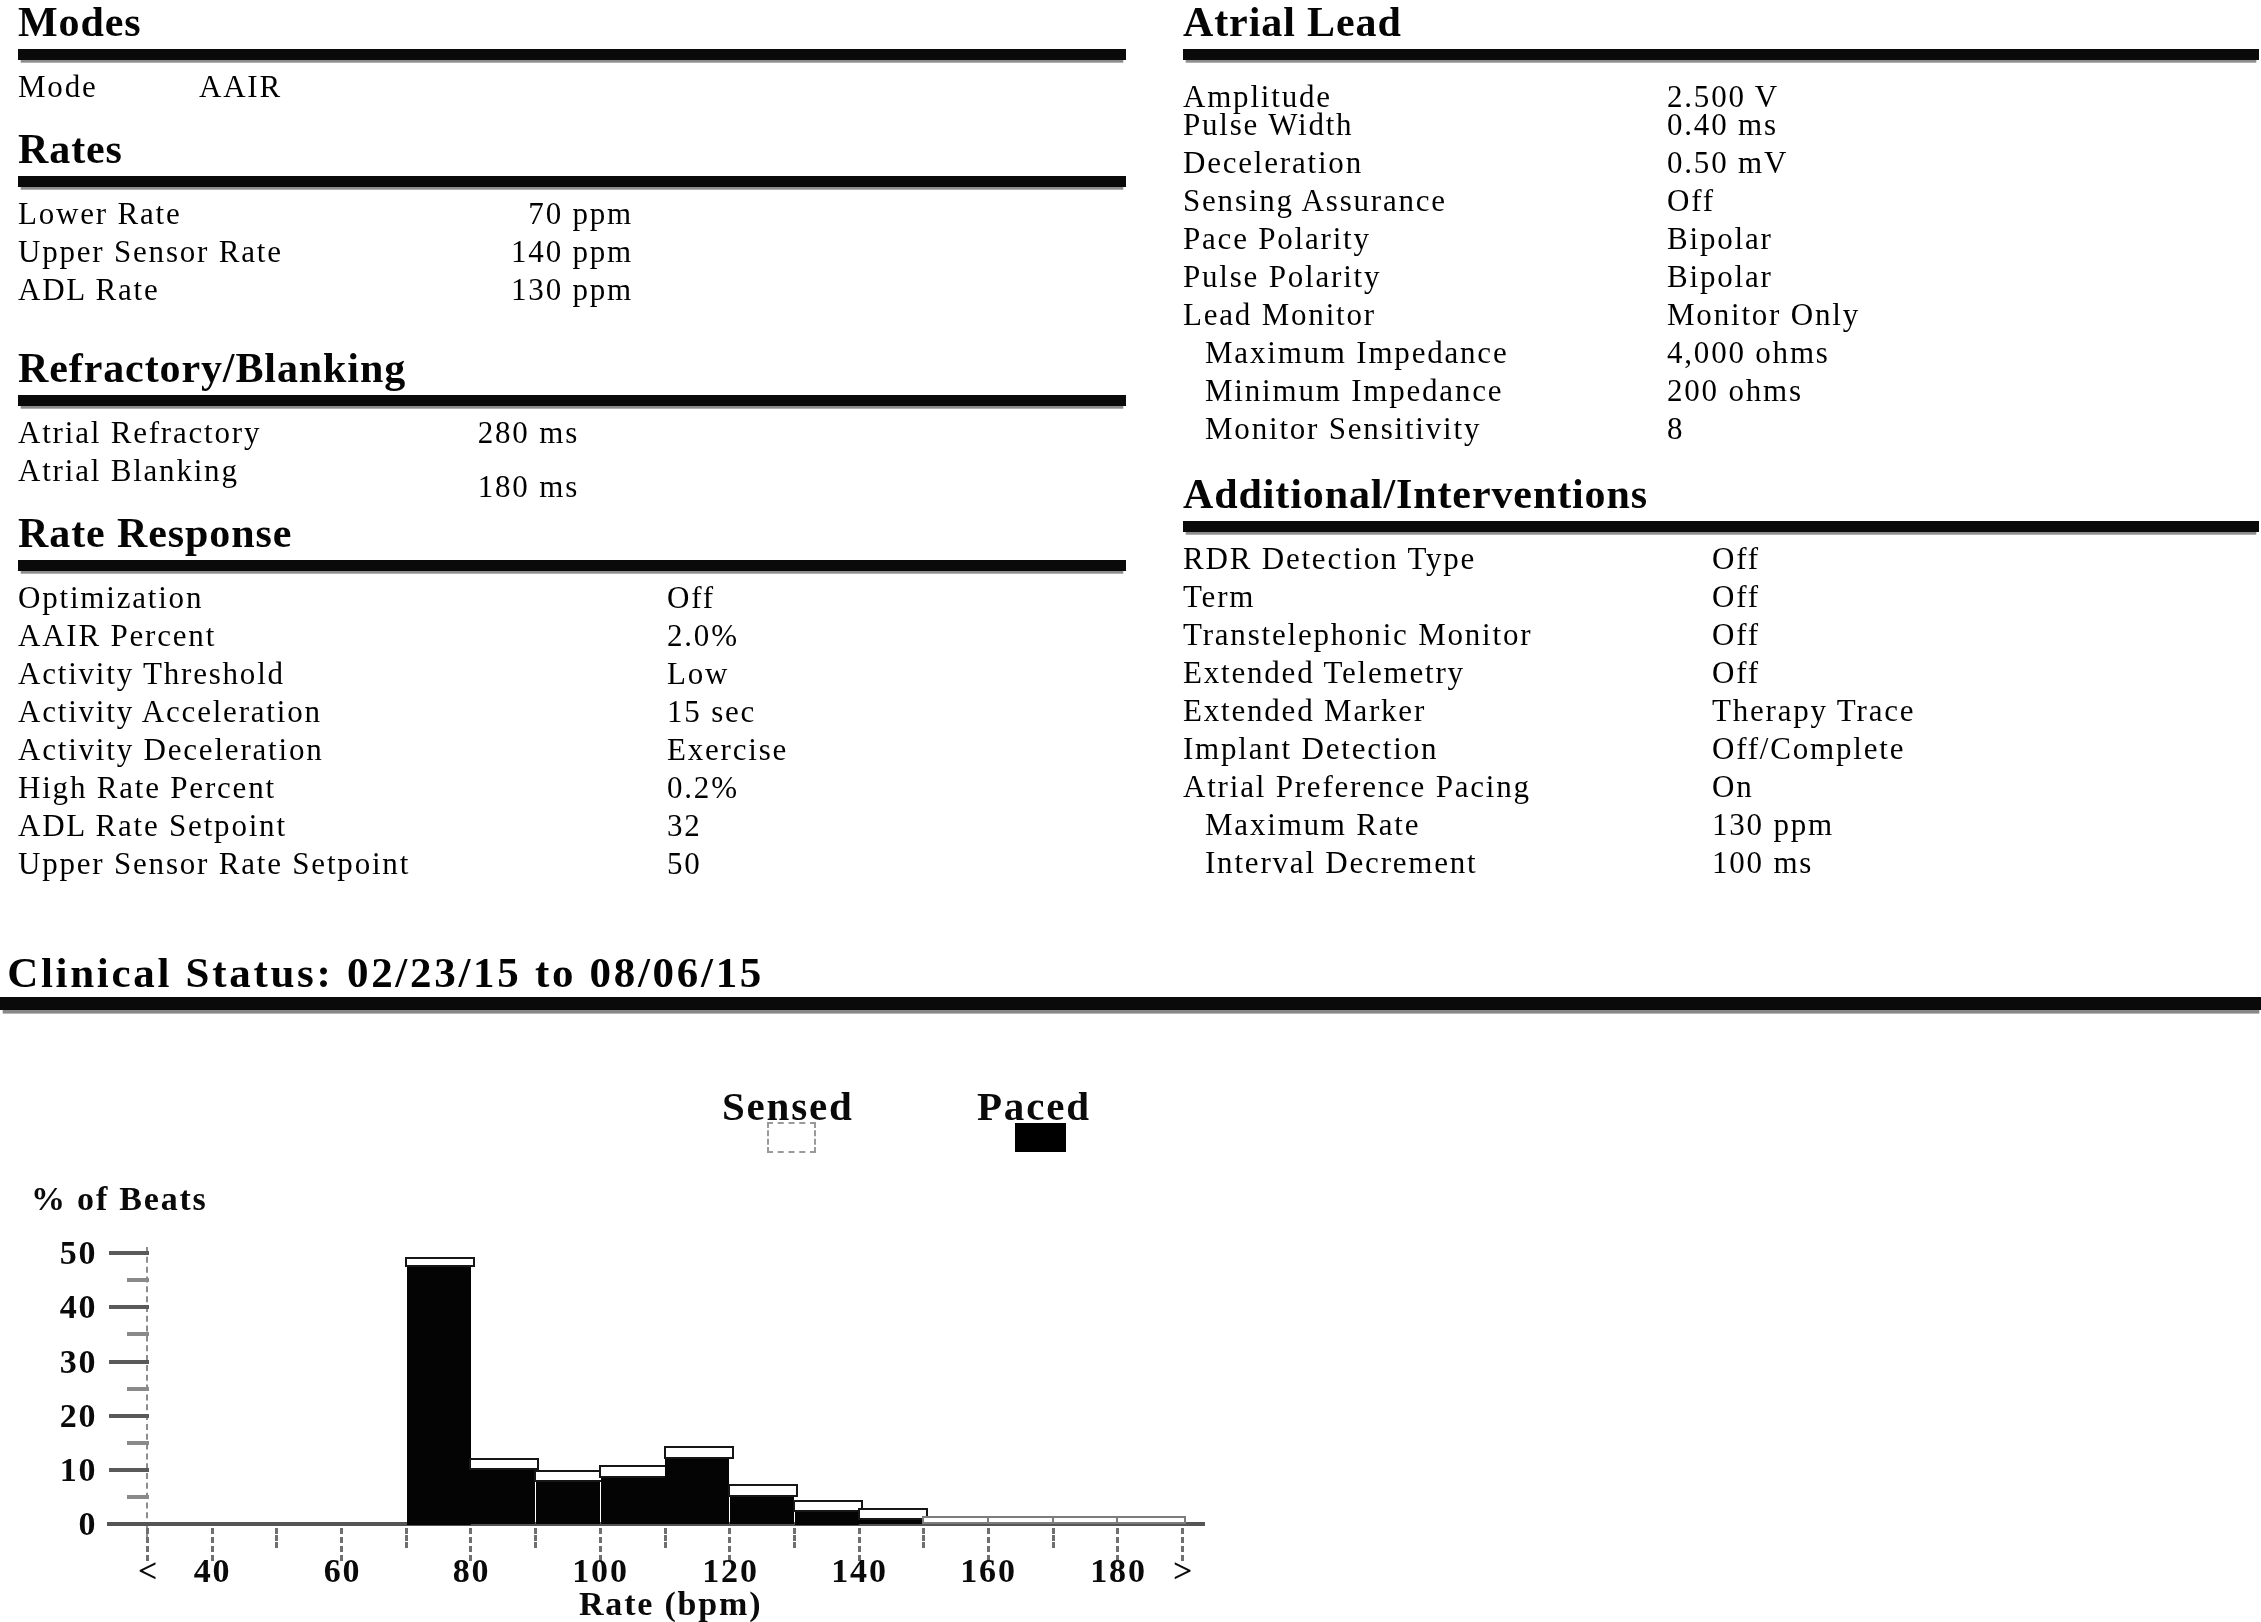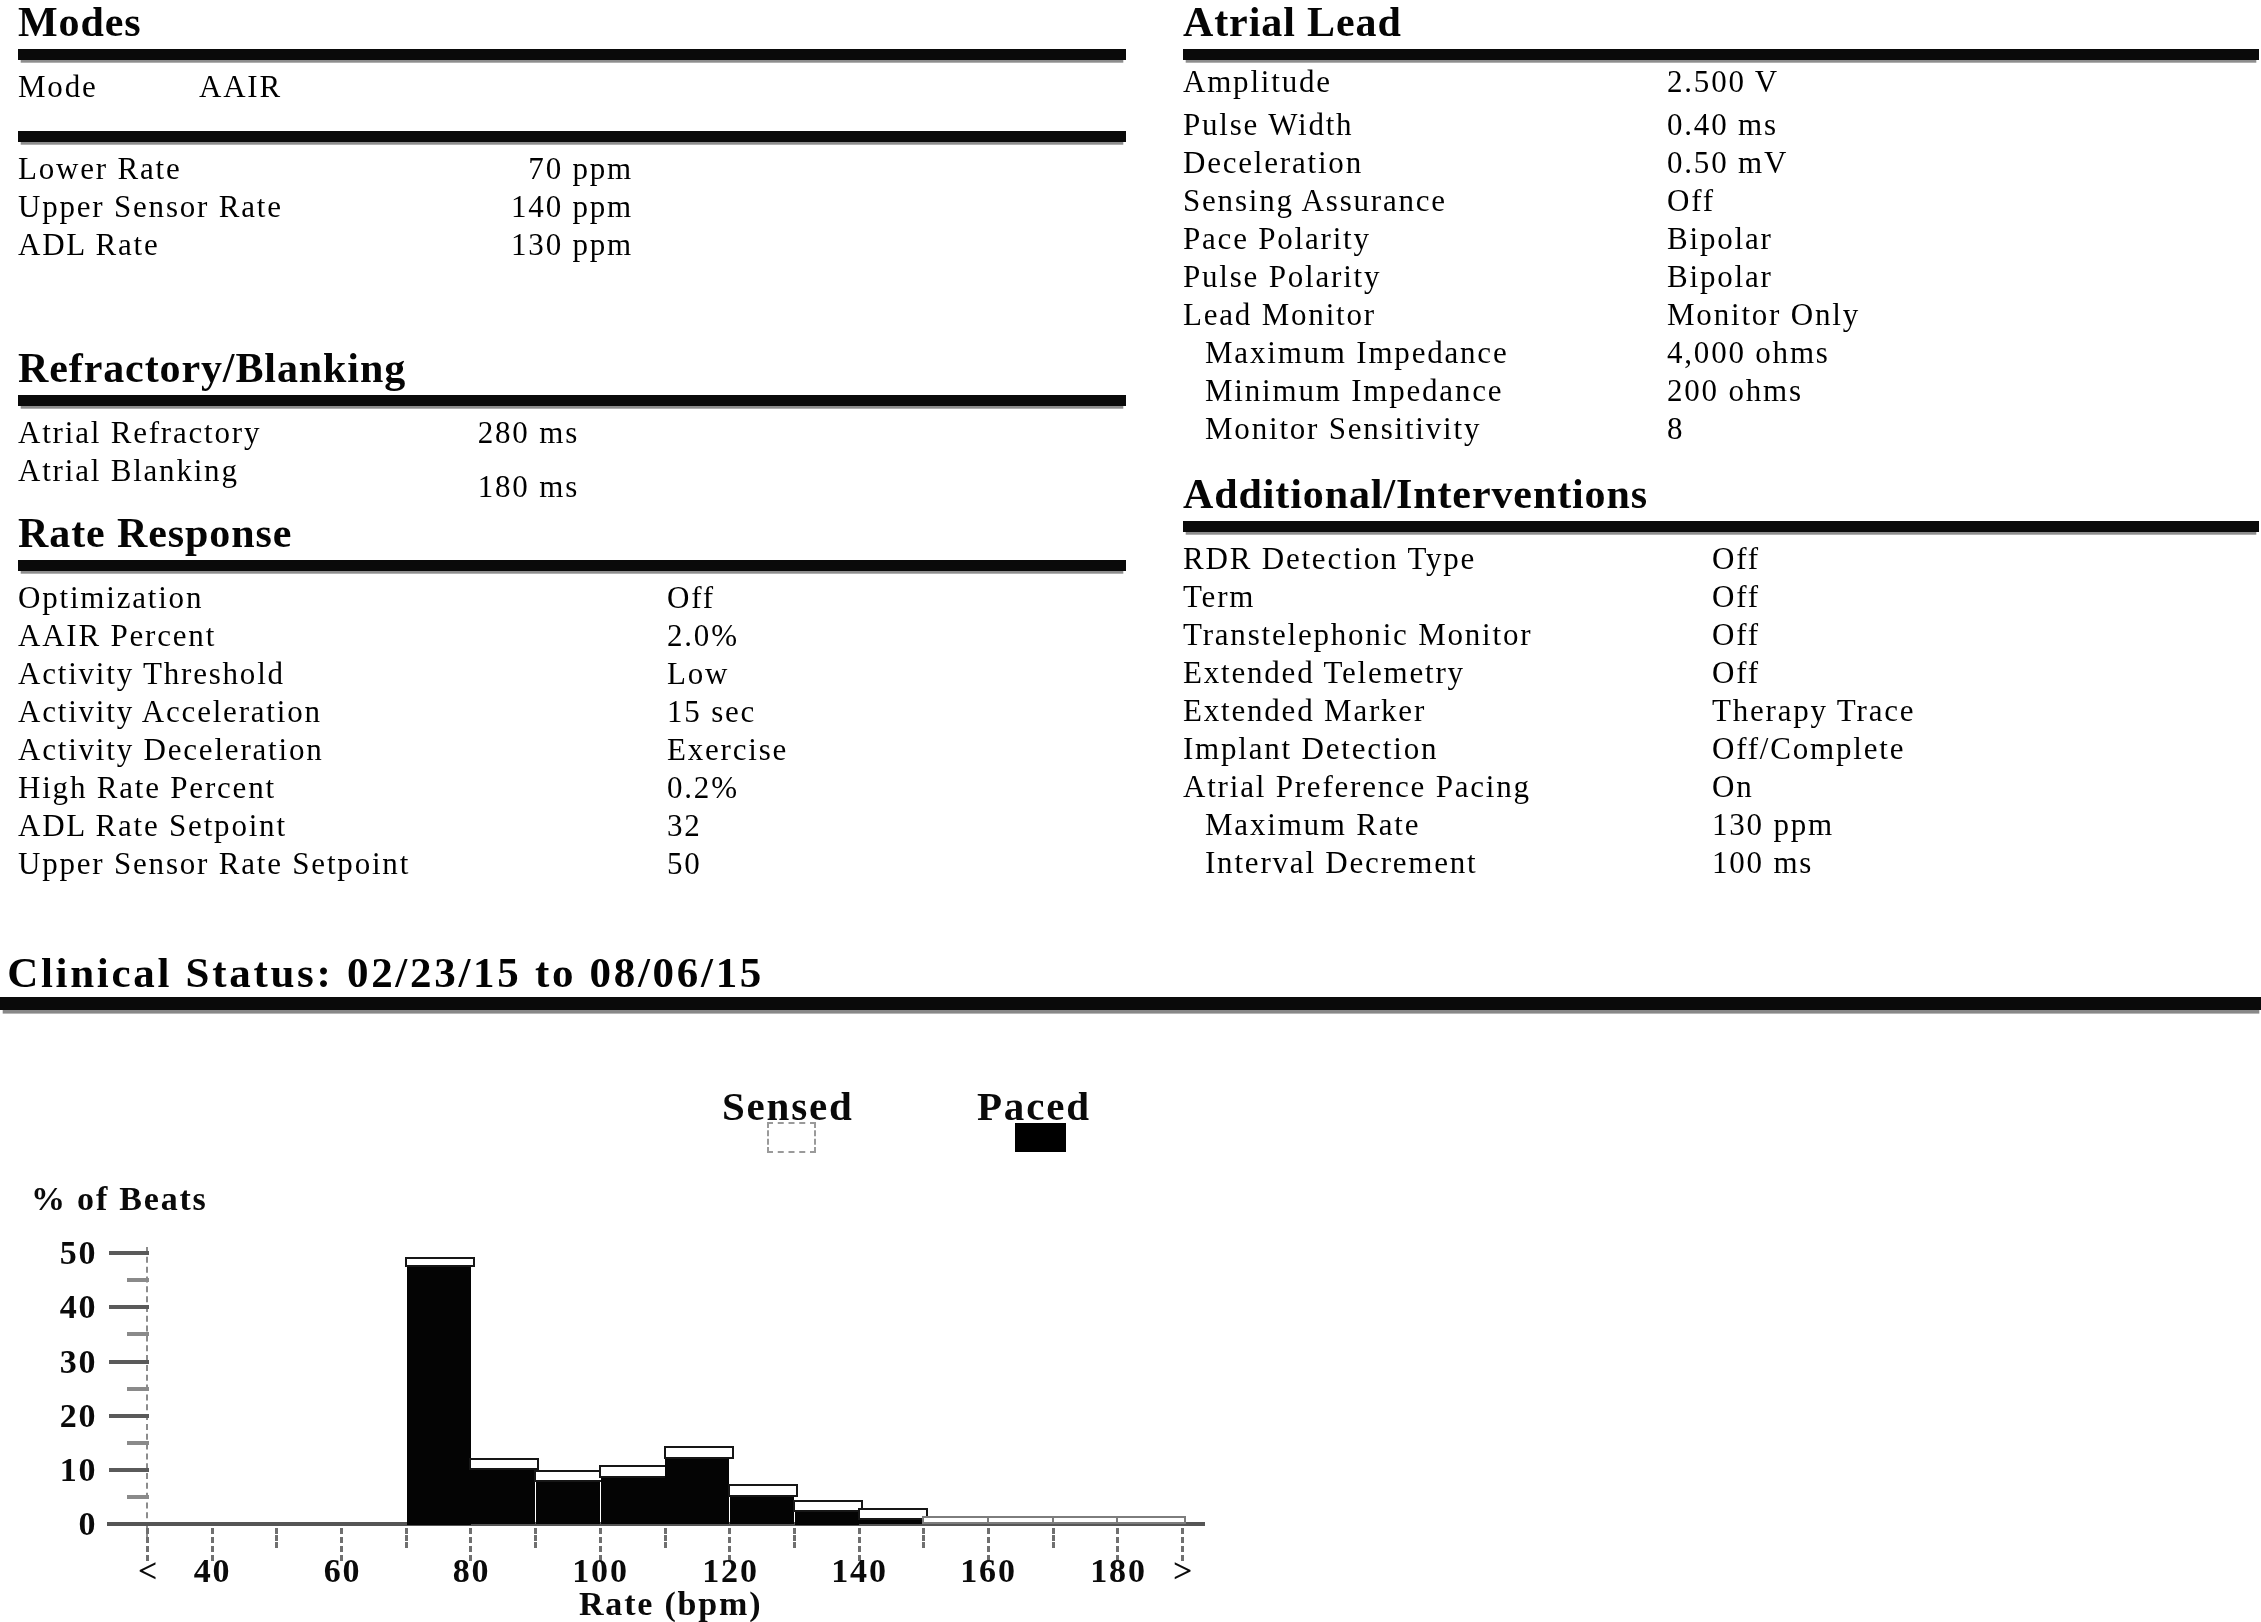--- a/index.html
+++ b/index.html
@@ -47,20 +47,21 @@
         <div class="sec-title">Modes</div>
         <div class="sec-rule"></div>
         <div class="rows">
           <div class="prow" style="top: 8.1px; width: 100%;">
             <span class="lbl">Mode</span>
             <span class="val" style="left: 181px;">AAIR</span>
           </div>
         </div>
       </div>
       <div class="section" style="top: 127px;">
+        <div class="sec-title">Rates</div>
         <div class="sec-rule"></div>
         <div class="rows">
           <div class="prow" style="top: 8.1px; width: 100%;">
             <span class="lbl">Lower Rate</span>
             <span class="val" style="width: 615px; left: 0px; text-align: right;">70 ppm</span>
           </div>
           <div class="prow" style="top: 46px; width: 100%;">
             <span class="lbl">Upper Sensor Rate</span>
             <span class="val" style="width: 615px; left: 0px; text-align: right;">140 ppm</span>
           </div>
@@ -121,21 +122,21 @@
             <span class="val" style="left: 649px;">50</span>
           </div>
         </div>
       </div>
     </div>
   <div id="right-col" class="col" style="left:1183px;width:1076px;height:941px;">
       <div class="section" style="top: 0px;">
         <div class="sec-title">Atrial Lead</div>
         <div class="sec-rule"></div>
         <div class="rows">
-          <div class="prow" style="top: 3px; width: 100%; text-align: center;">
+          <div class="prow" style="top: 18px; width: 100%; text-align: center;">
             <span class="lbl">Amplitude</span>
             <span class="val" style="left: 484px;">2.500 V</span>
           </div>
           <div class="prow" style="top: 46px; width: 100%;">
             <span class="lbl">Pulse Width</span>
             <span class="val" style="left: 484px;">0.40 ms</span>
           </div>
           <div class="prow" style="top: 84px; width: 100%;">
             <span class="lbl">Deceleration</span>
             <span class="val" style="left: 484px;">0.50 mV</span>

